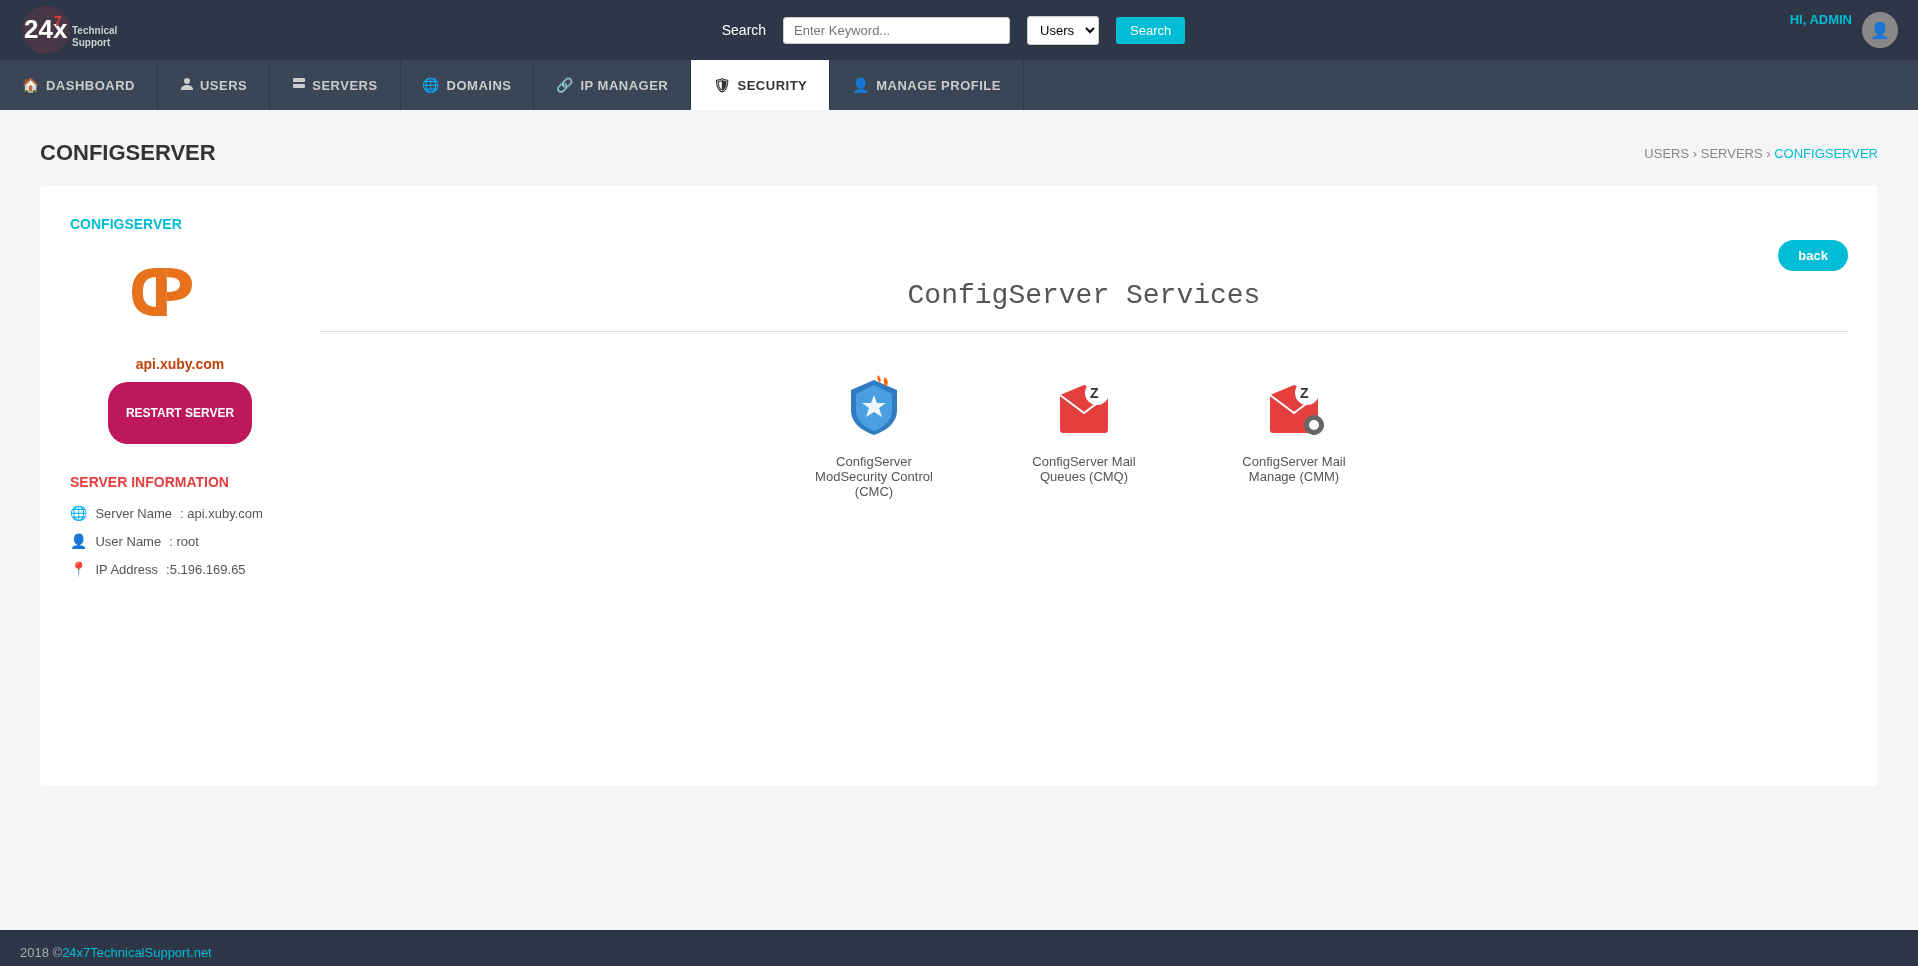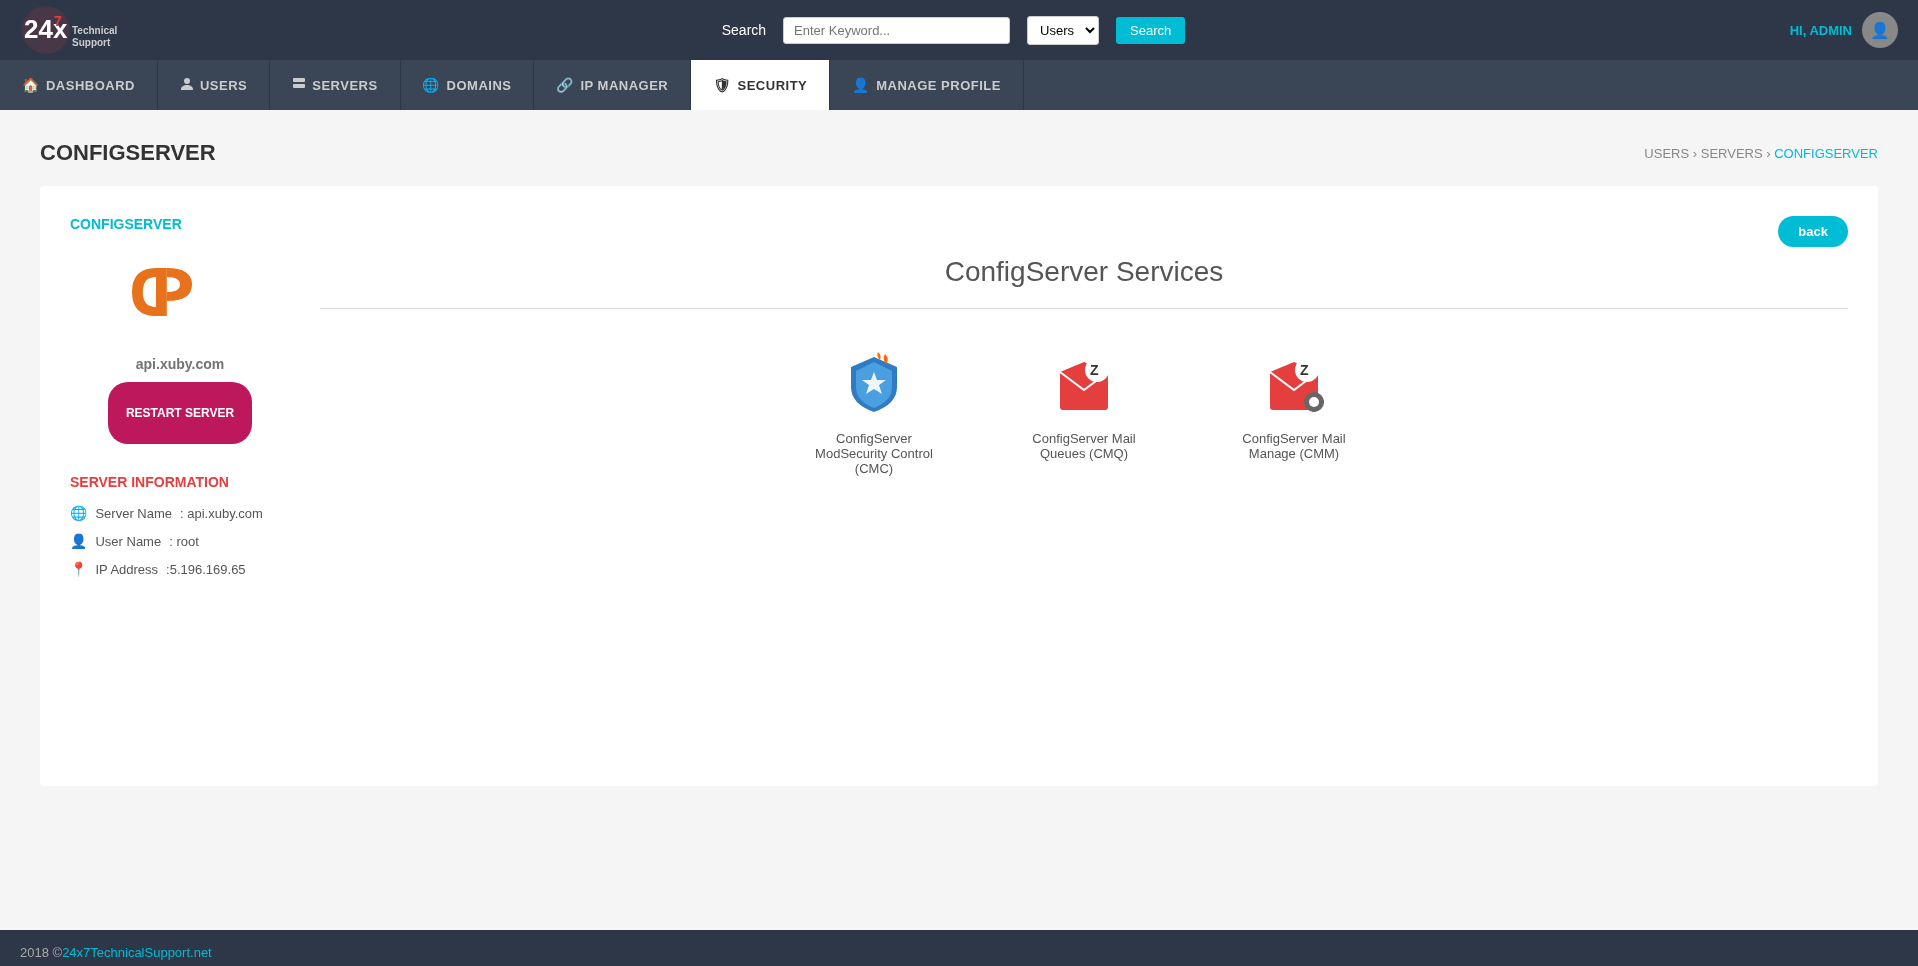--- a/index.html
+++ b/index.html
@@ -49,21 +49,20 @@
       color: white;
       border: none;
       padding: 6px 14px;
       border-radius: 3px;
       cursor: pointer;
       font-size: 13px;
     }
 
     .header-right {
       display: flex;
-      align-items: center;
       gap: 10px;
     }
     .hi-admin {
       color: #00bcd4;
       font-size: 13px;
       font-weight: bold;
       text-transform: uppercase;
     }
     .avatar {
       width: 36px;
@@ -151,21 +150,21 @@
       margin-bottom: 20px;
       display: block;
     }
     .cp-logo {
       margin: 20px 0;
       text-align: center;
     }
     .cp-logo svg { width: 120px; height: 80px; }
 
     .server-hostname {
-      color: #737373;
+      color: #c2410c;
       font-size: 14px;
       font-weight: bold;
       text-align: center;
       margin: 10px 0;
     }
     .restart-btn {
       background: #be185d;
       color: white;
       border: none;
       padding: 24px 18px;
@@ -192,20 +191,21 @@
       margin-bottom: 12px;
       font-size: 13px;
       color: #555;
     }
     .info-icon { color: #999; font-size: 14px; }
 
     
     .right-panel {
       flex: 1;
       position: relative;
+      margin-top: 24px;
     }
     .back-btn {
       position: absolute;
       top: 0;
       right: 0;
       background: #00bcd4;
       color: white;
       border: none;
       padding: 8px 20px;
       border-radius: 20px;
@@ -213,20 +213,21 @@
       font-size: 13px;
       font-weight: bold;
     }
 
     .services-title {
       text-align: center;
       font-size: 28px;
       color: #555;
       margin: 40px 0 20px;
       font-weight: normal;
+      font-family: Liberation Mono, monospace;
     }
     .divider {
       border: none;
       border-top: 1px solid #ddd;
       margin: 0 0 40px;
     }
 
     .services-grid {
       display: flex;
       justify-content: center;

